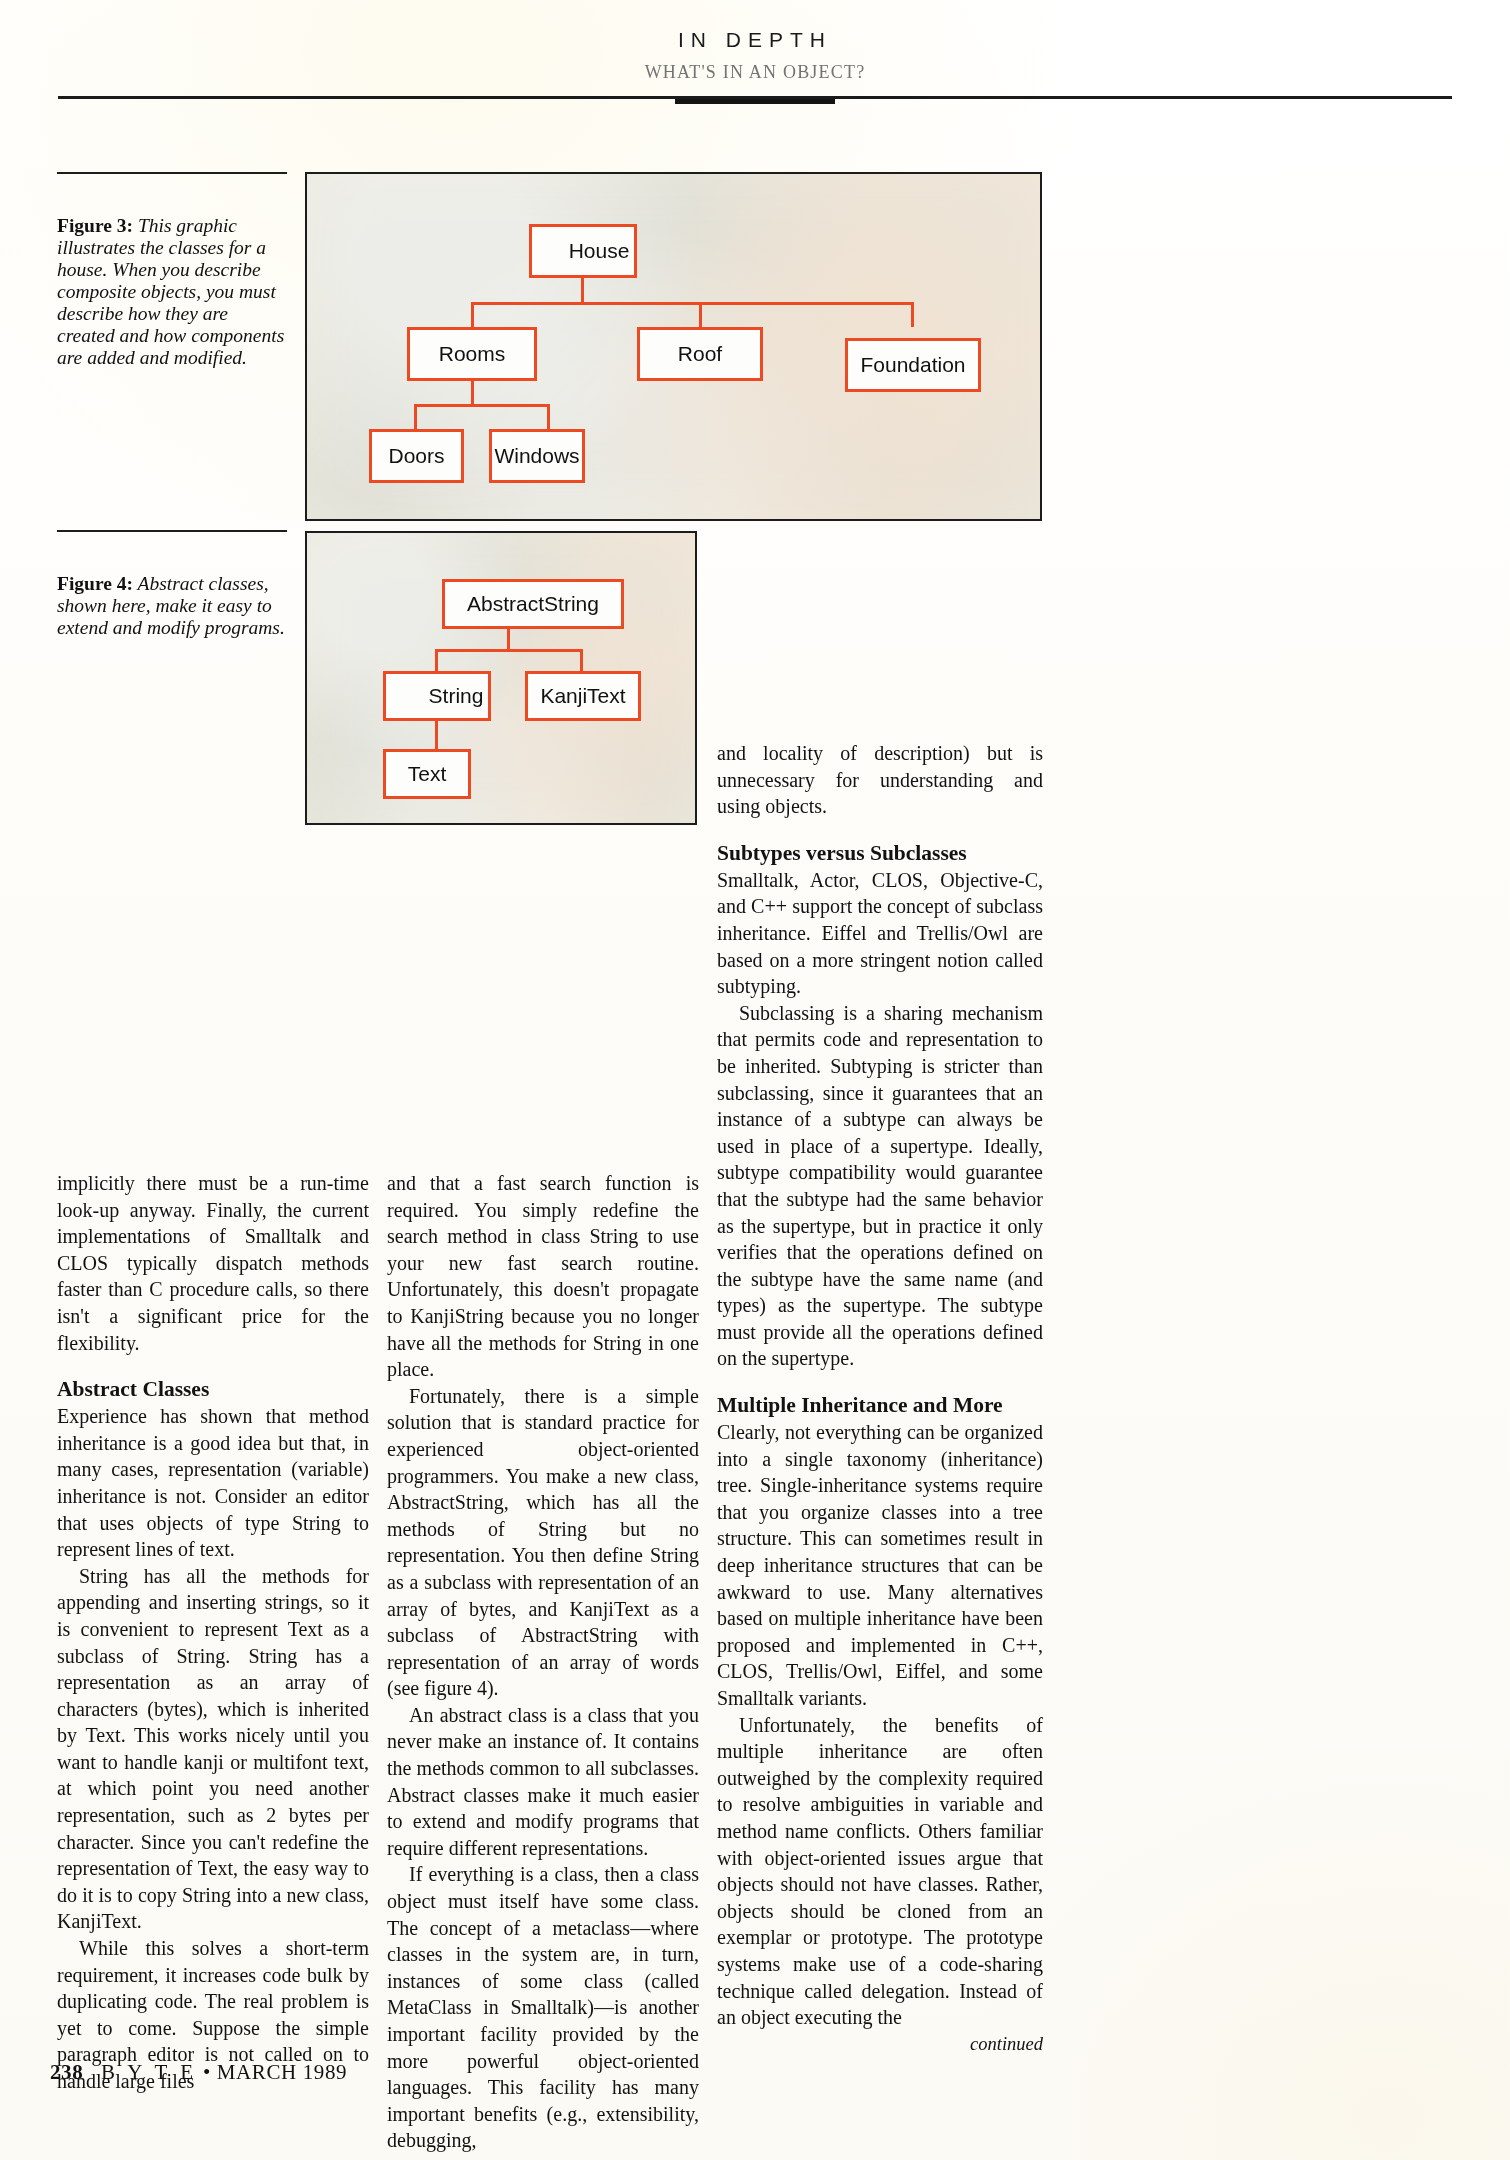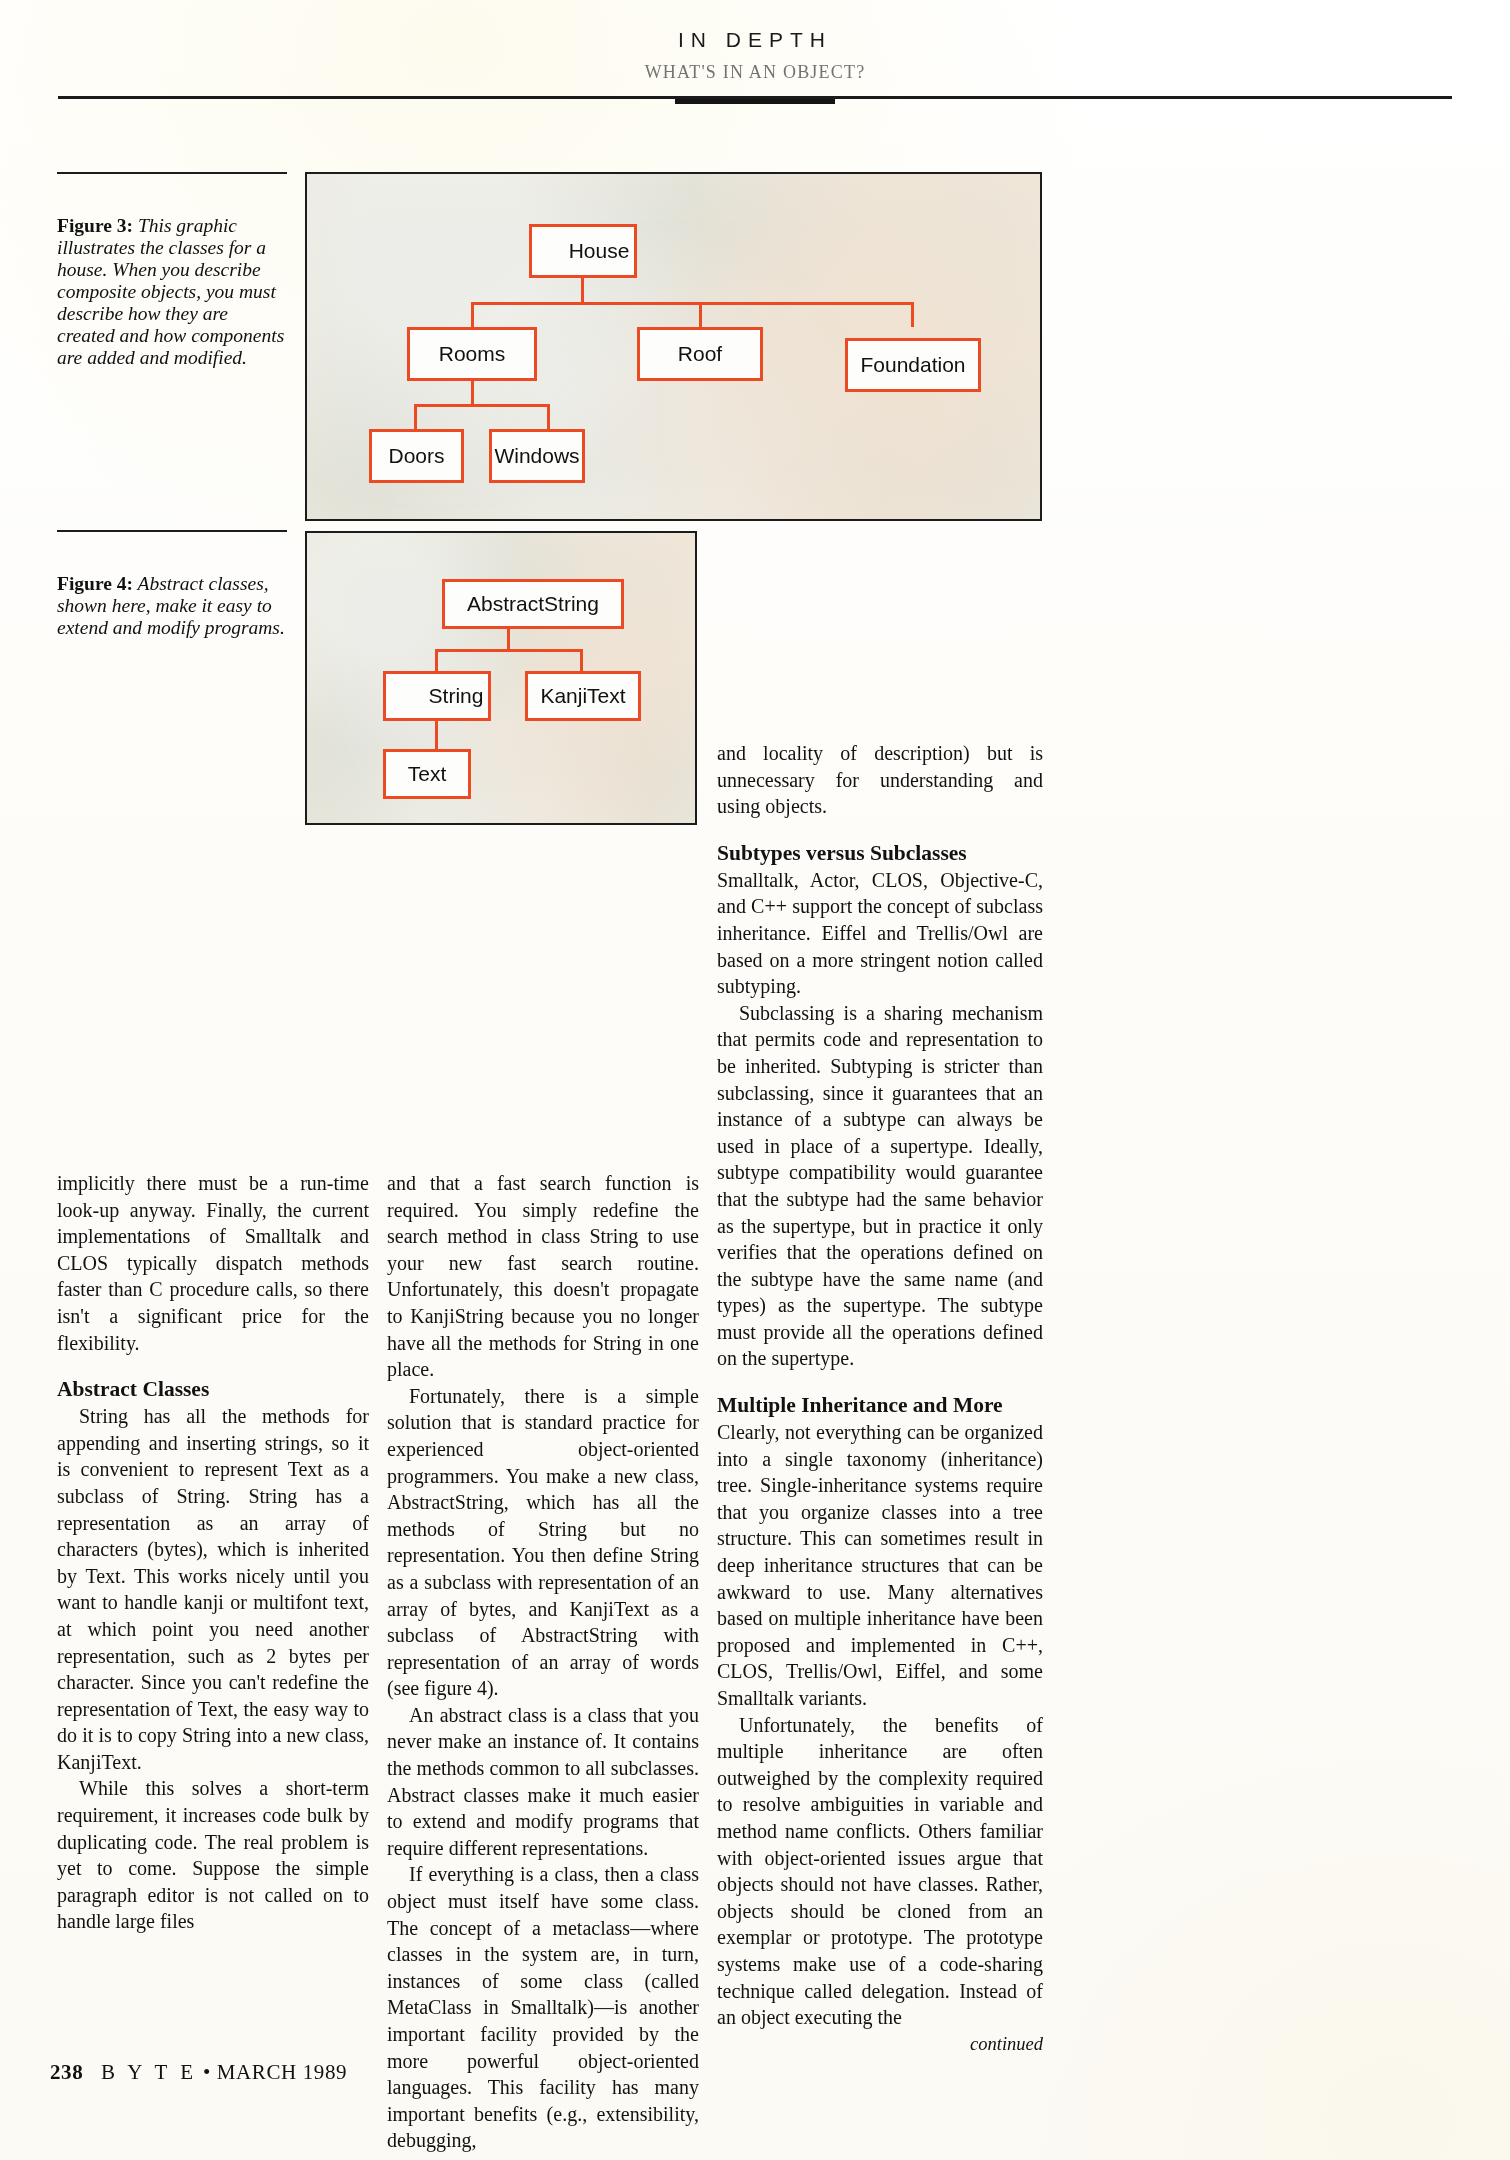--- a/index.html
+++ b/index.html
@@ -192,20 +192,21 @@
     <div class="conn v" style="left:200px;top:96px;height:20px;"></div>
     <div class="conn h" style="left:128px;top:116px;width:148px;"></div>
     <div class="conn v" style="left:128px;top:116px;height:22px;"></div>
     <div class="conn v" style="left:273px;top:116px;height:22px;"></div>
     <div class="conn v" style="left:128px;top:188px;height:28px;"></div>
   </div>
 
   <div class="col" style="left:57px;top:1170px;width:312px;">
     <p>implicitly there must be a run-time look-up anyway. Finally, the current implementations of Smalltalk and CLOS typically dispatch methods faster than C procedure calls, so there isn't a significant price for the flexibility.</p>
     <h3>Abstract Classes</h3>
+    <p>Experience has shown that method inheritance is a good idea but that, in many cases, representation (variable) inheritance is not. Consider an editor that uses objects of type String to represent lines of text.</p>
     <p class="ind">String has all the methods for appending and inserting strings, so it is convenient to represent Text as a subclass of String. String has a representation as an array of characters (bytes), which is inherited by Text. This works nicely until you want to handle kanji or multifont text, at which point you need another representation, such as 2 bytes per character. Since you can't redefine the representation of Text, the easy way to do it is to copy String into a new class, KanjiText.</p>
     <p class="ind">While this solves a short-term requirement, it increases code bulk by duplicating code. The real problem is yet to come. Suppose the simple paragraph editor is not called on to handle large files</p>
   </div>
 
   <div class="col" style="left:387px;top:1170px;width:312px;">
     <p>and that a fast search function is required. You simply redefine the search method in class String to use your new fast search routine. Unfortunately, this doesn't propagate to KanjiString because you no longer have all the methods for String in one place.</p>
     <p class="ind">Fortunately, there is a simple solution that is standard practice for experienced object-oriented programmers. You make a new class, AbstractString, which has all the methods of String but no representation. You then define String as a subclass with representation of an array of bytes, and KanjiText as a subclass of AbstractString with representation of an array of words (see figure 4).</p>
     <p class="ind">An abstract class is a class that you never make an instance of. It contains the methods common to all subclasses. Abstract classes make it much easier to extend and modify programs that require different representations.</p>
     <p class="ind">If everything is a class, then a class object must itself have some class. The concept of a metaclass—where classes in the system are, in turn, instances of some class (called MetaClass in Smalltalk)—is another important facility provided by the more powerful object-oriented languages. This facility has many important benefits (e.g., extensibility, debugging,</p>
   </div>

